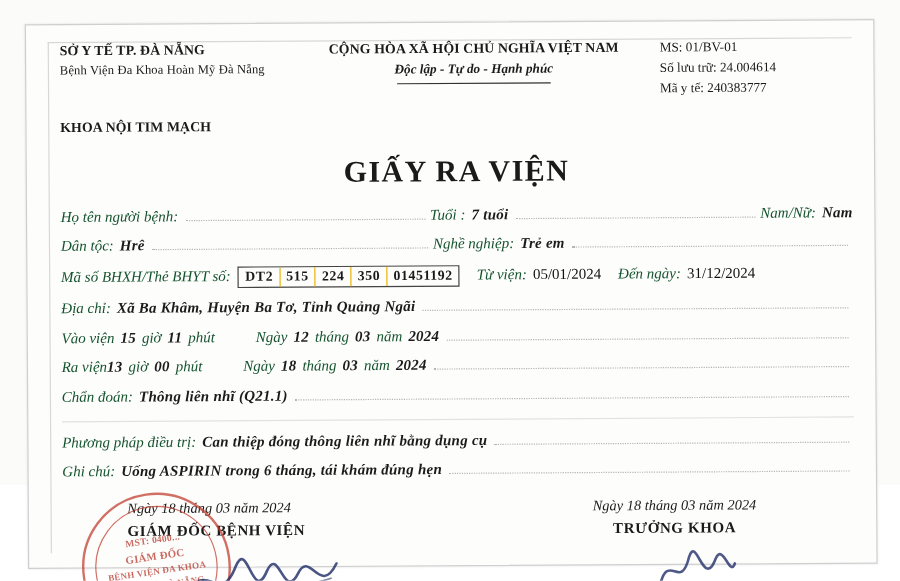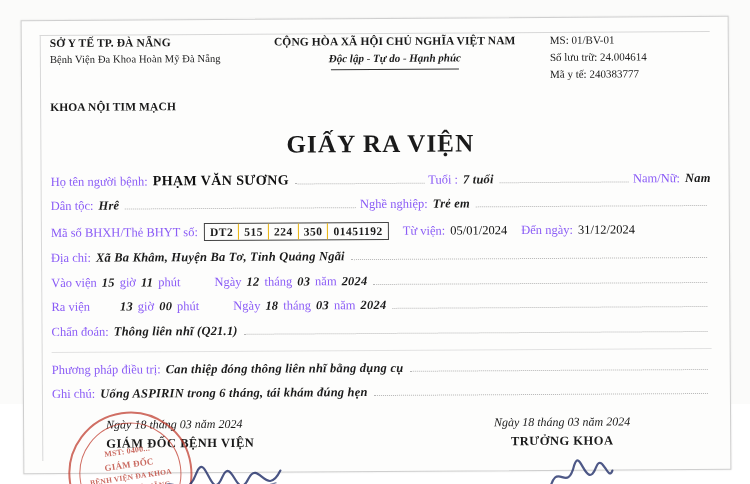--- a/index.html
+++ b/index.html
@@ -99,21 +99,21 @@
   .form {
     margin-top: 14px;
     font-size: 12.5px;
   }
   .row {
     display: flex;
     align-items: baseline;
     margin-bottom: 9.5px;
     white-space: nowrap;
   }
-  .lbl { color: #8b5cf6; }
+  .lbl { color: #14532d; font-style: italic; }
   .val {
     font-family: "Liberation Serif", serif;
     color: #111;
     margin-left: 5px;
     border-bottom: 0;
   }
   .hand {
     font-style: italic;
     font-weight: bold;
     color: #1b1b1b;
@@ -280,21 +280,20 @@
           </div>
         </div>
       </div>
 
       <div class="title">GIẤY RA VIỆN</div>
 
       <div class="form">
 
         <div class="row">
           <span class="lbl">Họ tên người bệnh:</span>
-          <span class="val name-big">PHẠM VĂN SƯƠNG</span>
           <span class="dotted"></span>
           <span class="lbl">Tuổi :</span>
           <span class="val hand">7 tuổi</span>
           <span class="dotted"></span>
           <span class="lbl">Nam/Nữ:</span>
           <span class="val hand">Nam</span>
         </div>
 
         <div class="row">
           <span class="lbl">Dân tộc:</span>
@@ -339,21 +338,21 @@
           <span class="val hand">12</span>
           <span class="lbl" style="margin-left:5px">tháng</span>
           <span class="val hand">03</span>
           <span class="lbl" style="margin-left:5px">năm</span>
           <span class="val hand">2024</span>
           <span class="dotted"></span>
         </div>
 
         <div class="row">
           <span class="lbl">Ra viện</span>
-          <span class="val hand" style="margin-left:30px">13</span>
+          <span class="val hand" style="margin-left:0">13</span>
           <span class="lbl" style="margin-left:5px">giờ</span>
           <span class="val hand">00</span>
           <span class="lbl" style="margin-left:5px">phút</span>
           <span class="gap-md"></span>
           <span class="lbl">Ngày</span>
           <span class="val hand">18</span>
           <span class="lbl" style="margin-left:5px">tháng</span>
           <span class="val hand">03</span>
           <span class="lbl" style="margin-left:5px">năm</span>
           <span class="val hand">2024</span>

